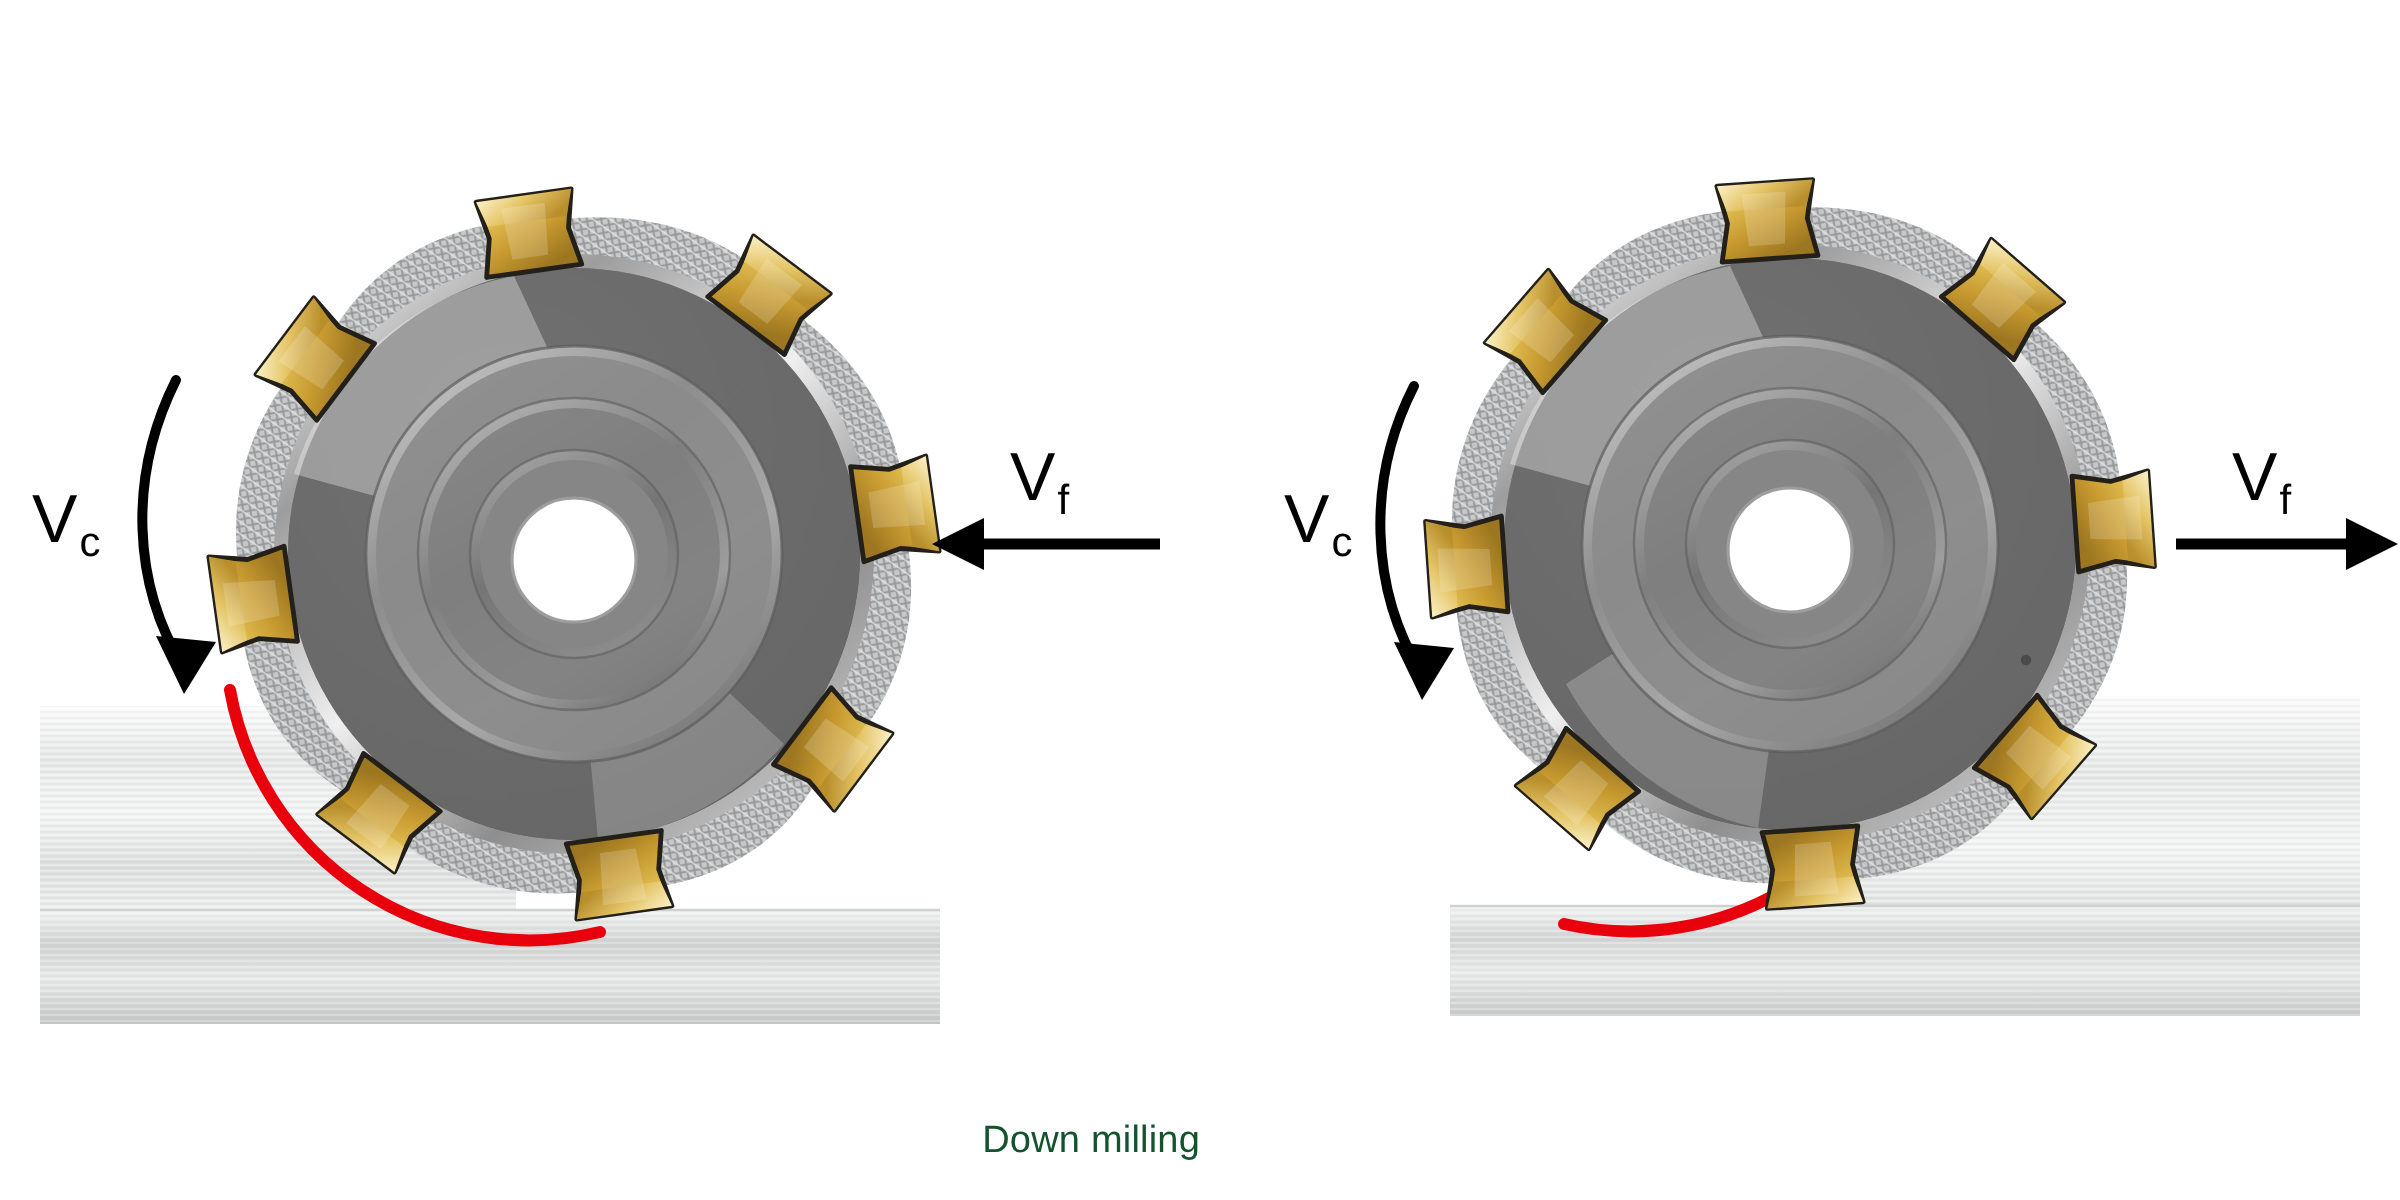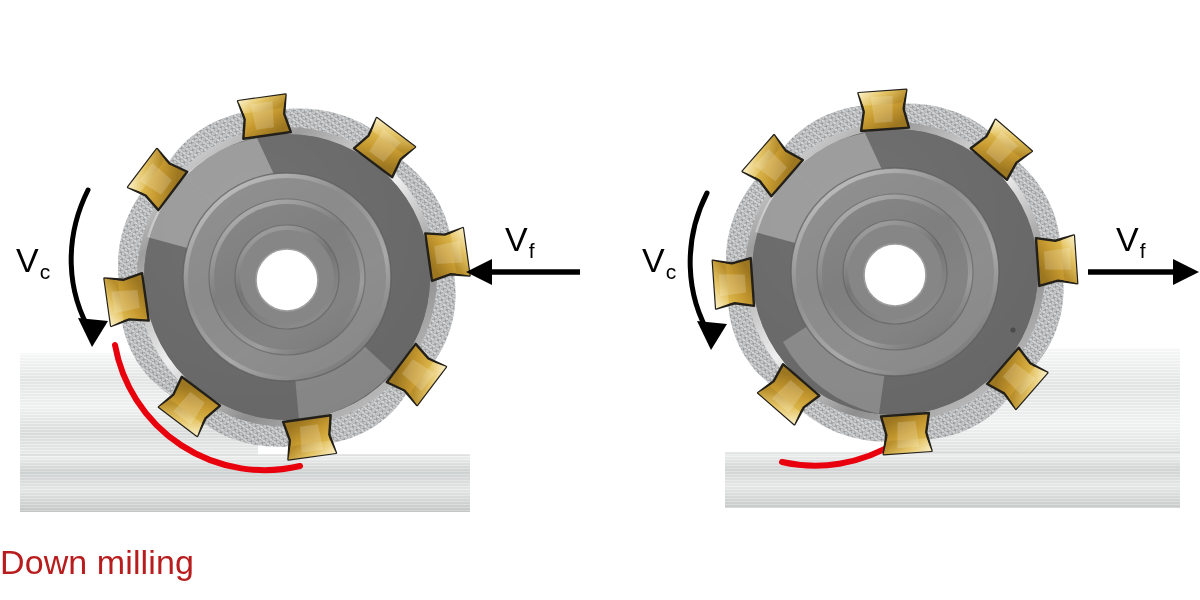--- a/index.html
+++ b/index.html
@@ -30,25 +30,25 @@
     width: 600px;
   }
   #panel-left  { left: 0; }
   #panel-right { left: 600px; }
 
   .caption {
     position: absolute;
     bottom: 18px;
     left: 0;
     width: 600px;
-    text-align: left;
-    font-size: 34px;
+    text-align: right;
+    font-size: 19px;
     font-weight: 400;
     letter-spacing: 0.1px;
-    color: #b91c1c;
+    color: #14532d;
     white-space: nowrap;
   }
 
   .vlabel {
     position: absolute;
     font-size: 34px;
     font-weight: 400;
     color: #000000;
     line-height: 1;
     white-space: nowrap;

